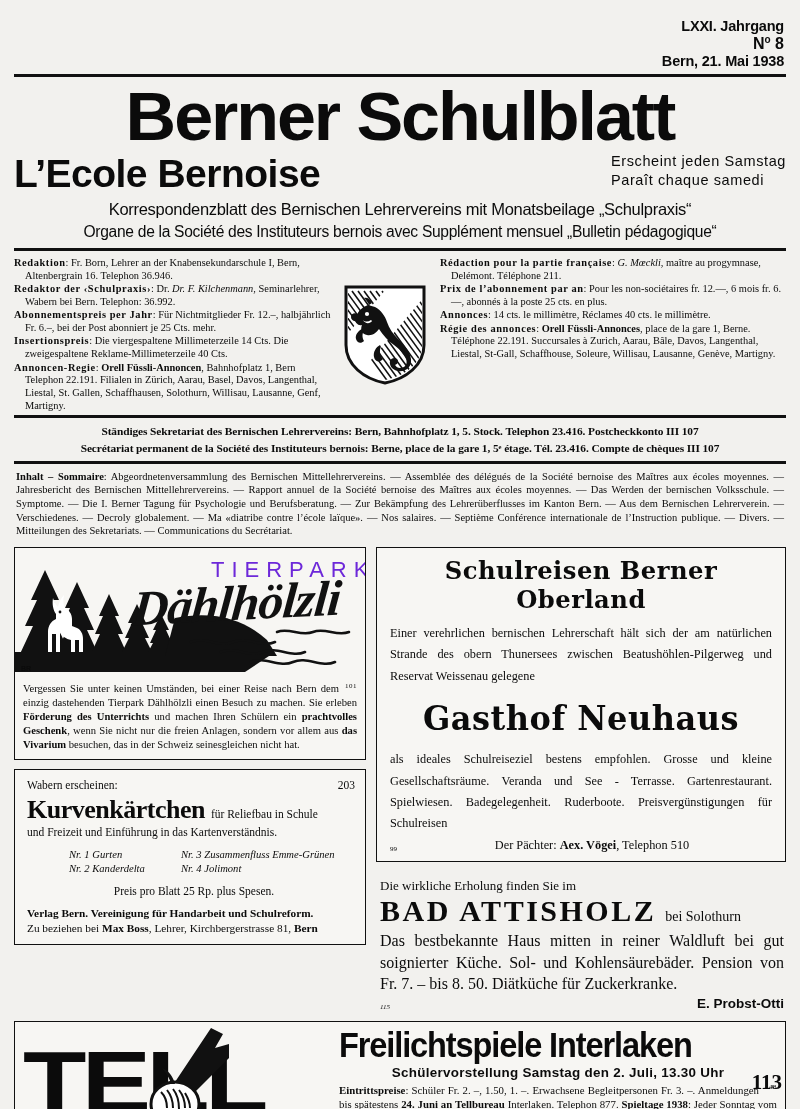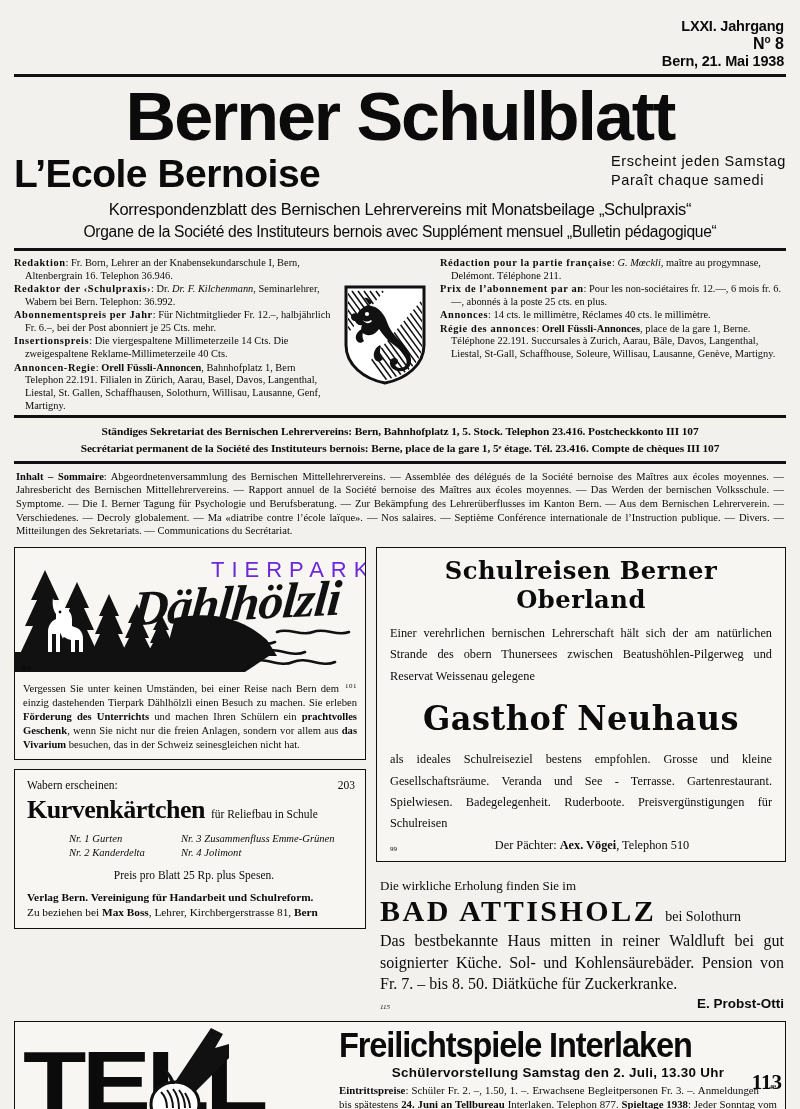--- a/index.html
+++ b/index.html
@@ -330,20 +330,21 @@
       <div class="adbox">
         <div class="kk">
           <div class="kk-top">
             <span>Wabern erscheinen:</span>
             <span>203</span>
           </div>
           <div class="kk-title">
             <span>Kurvenkärtchen</span>
             <span class="small">für Reliefbau in Schule</span>
           </div>
+          <div class="kk-sub">und Freizeit und Einführung in das Kartenverständnis.</div>
           <div class="kk-list">
             <div class="row">
               <span class="c1">Nr. 1 Gurten</span>
               <span>Nr. 3 Zusammenfluss Emme-Grünen</span>
             </div>
             <div class="row">
               <span class="c1">Nr. 2 Kanderdelta</span>
               <span>Nr. 4 Jolimont</span>
             </div>
           </div>

